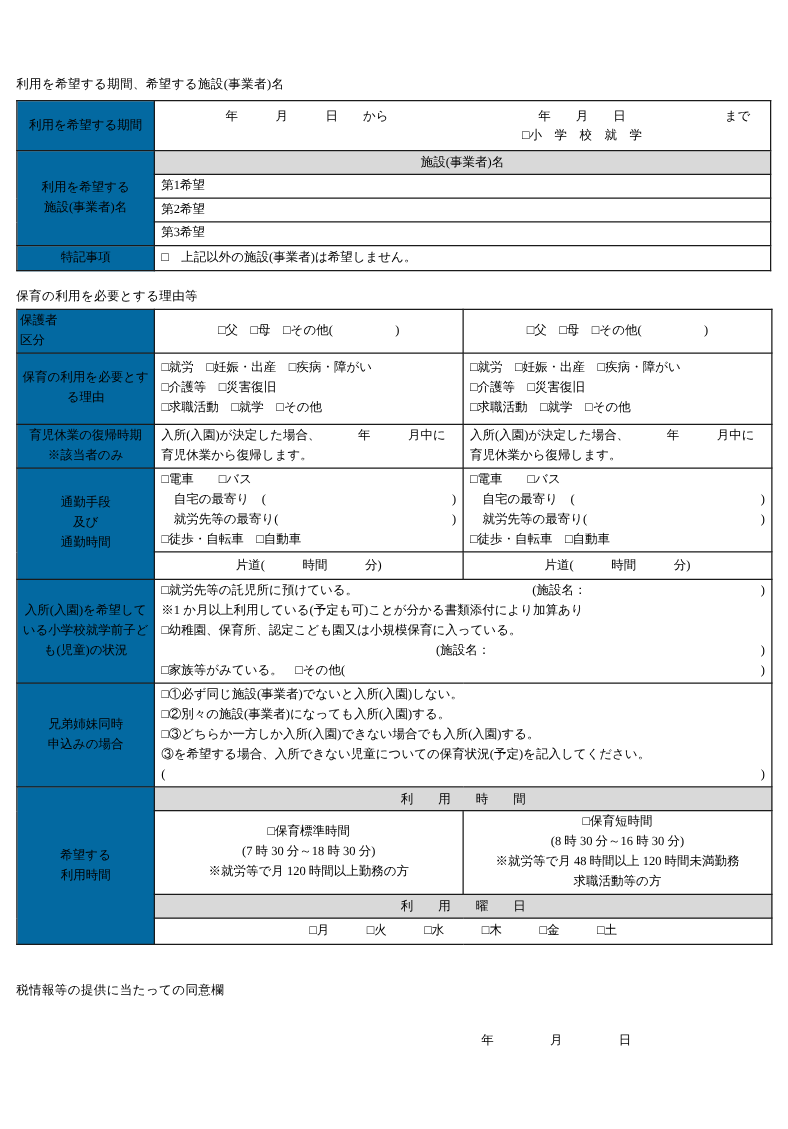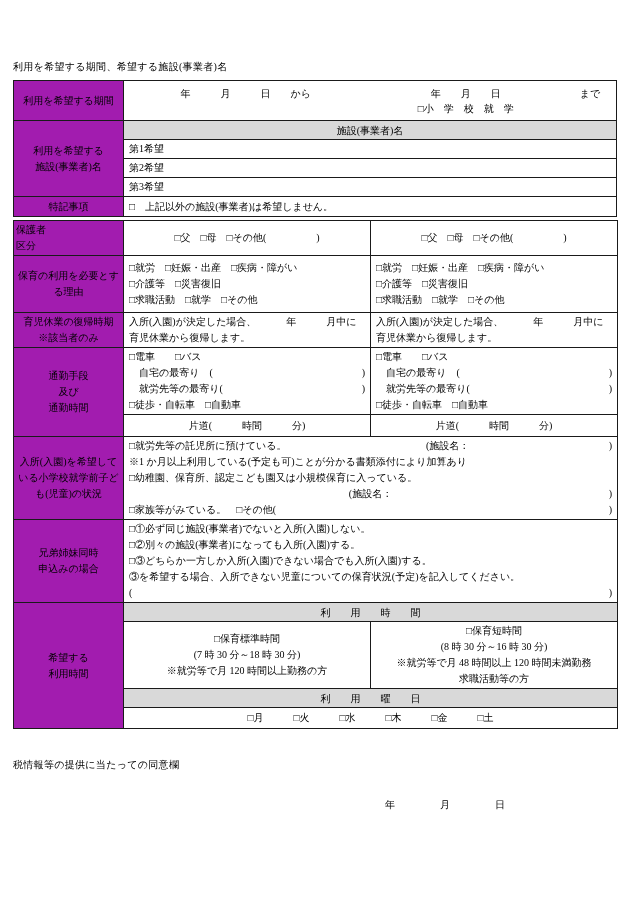--- a/index.html
+++ b/index.html
@@ -12,21 +12,21 @@
     color: #000;
     position: relative;
   }
   .page { padding: 16px 13px 0 13px; }
 
   .sec-title { font-size: 10px; font-weight: normal; letter-spacing: 0.3px; margin-top: 44px; }
   .sec-note { font-size: 10px; margin-top: 1px; }
 
   table { border-collapse: collapse; width: 604px; table-layout: fixed; }
   td { border: 1px solid #1a1a1a; padding: 1px 5px; vertical-align: middle; line-height: 16px; }
-  .lbl { background: #a21caf; text-align: center; padding: 1px 2px; }
+  .lbl { background: #0369a1; text-align: center; padding: 1px 2px; }
   .ghead { background: #d9d9d9; text-align: center; height: 19px; line-height: 15px; }
 
   
   .t1 { margin-top: 6px; }
   .t1 .c-label { width: 110px; }
   .t1 .row-choice { height: 19px; }
   .t1 .row-notes { height: 20px; }
   .period-cell { height: 40px; padding: 0 4px; }
   .period-flex { display: flex; width: 100%; }
   .p-left { flex: 1.15; text-align: center; }
@@ -102,20 +102,21 @@
     <tr class="row-choice">
       <td>第3希望</td>
     </tr>
     <tr class="row-notes">
       <td class="lbl c-label">特記事項</td>
       <td>□　上記以外の施設(事業者)は希望しません。</td>
     </tr>
   </tbody>
     </table>
 
+  <div class="sec-title" style="margin-top:13px">保育の利用を必要とする理由等</div>
 
   <table class="t2">
     <colgroup>
         <col style="width:110px">
         <col style="width:247px">
         <col style="width:247px">
       </colgroup>
 
     <tbody>
         <tr class="row-guardian">

